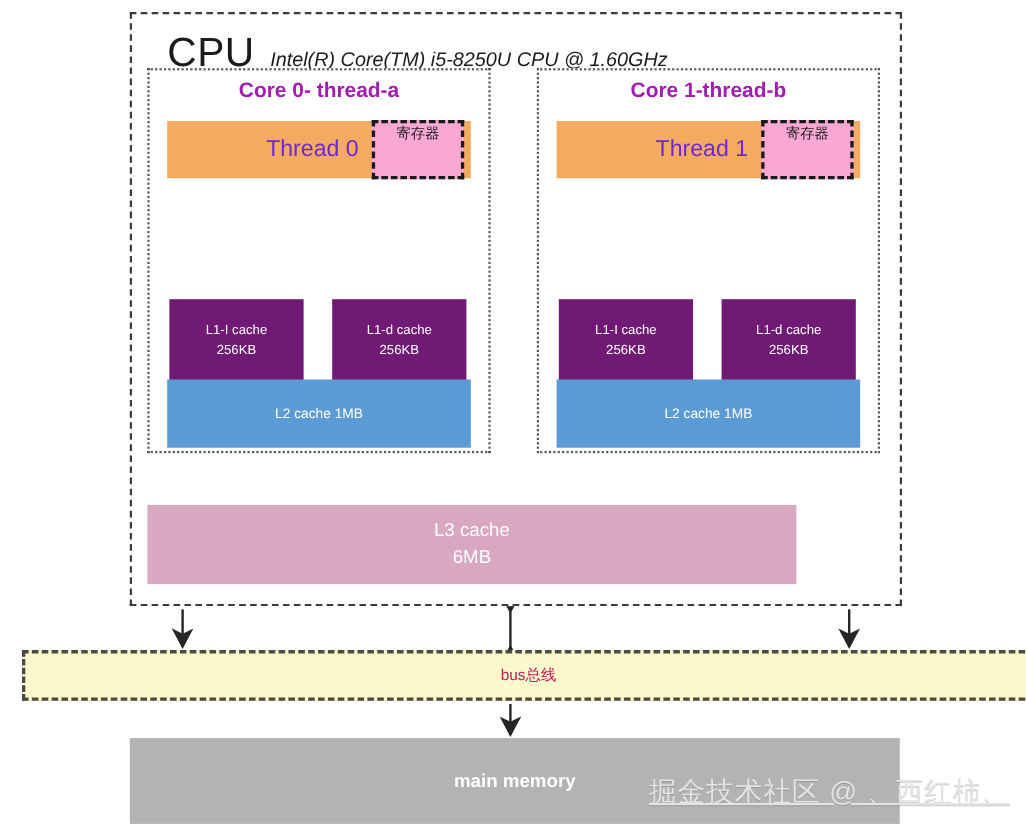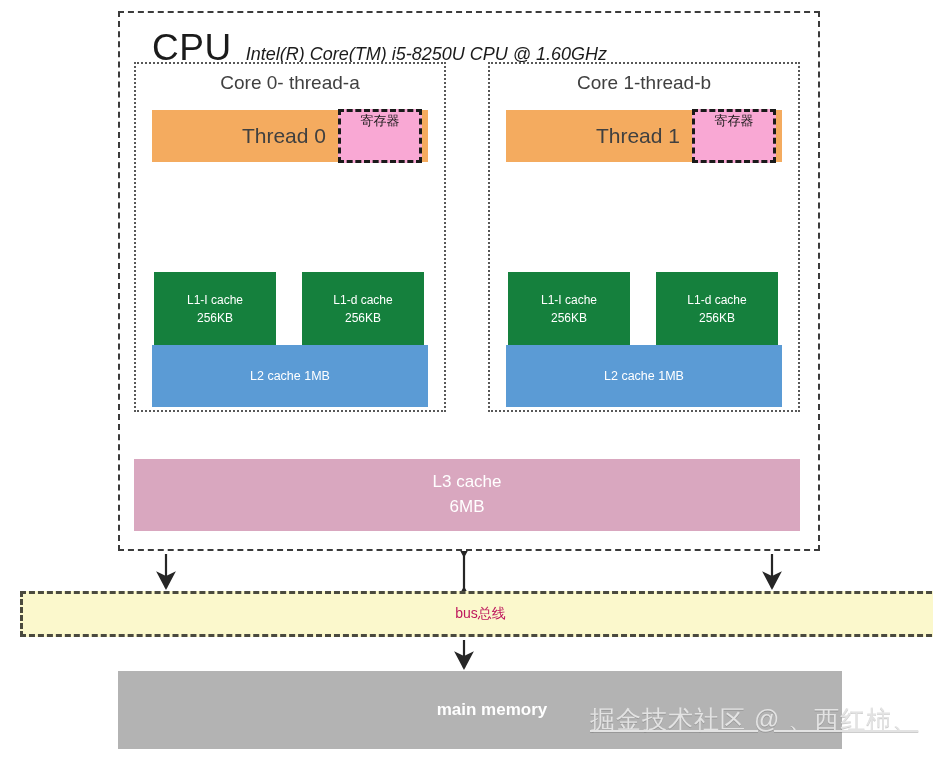--- a/index.html
+++ b/index.html
@@ -65,41 +65,41 @@
   .core-0 { left: 134px; width: 312px; }
   .core-1 { left: 488px; width: 312px; }
 
   .core-title {
     position: absolute;
     top: 8px;
     left: 0;
     width: 100%;
     text-align: center;
     font-size: 19px;
-    font-weight: normal;
-    color: #404040;
+    font-weight: bold;
+    color: #a21caf;
   }
 
   
   .thread-bar {
     position: absolute;
     top: 46px;
     left: 16px;
     right: 16px;
     height: 52px;
     background: #f4ab5f;
     display: flex;
     align-items: center;
     justify-content: flex-end;
     box-sizing: border-box;
     padding-right: 6px;
   }
   .thread-label {
     font-size: 21px;
-    color: #404040;
+    color: #6d28d9;
     margin-right: 12px;
     white-space: nowrap;
   }
   .register-box {
     width: 84px;
     height: 54px;
     background: #f9a8d4;
     border: 3px dashed #1a1a1a;
     box-sizing: border-box;
     display: flex;
@@ -109,21 +109,21 @@
     color: #1a1a1a;
     white-space: nowrap;
   }
 
   
   .l1-cache {
     position: absolute;
     top: 208px;
     width: 122px;
     height: 74px;
-    background: #15803d;
+    background: #701a75;
     color: #ffffff;
     display: flex;
     flex-direction: column;
     align-items: center;
     justify-content: center;
     font-size: 12px;
     line-height: 1.5;
     text-align: center;
   }
   .l1-left  { left: 18px; }
@@ -142,21 +142,21 @@
     align-items: center;
     justify-content: center;
     font-size: 12.5px;
   }
 
   
   .l3-cache {
     position: absolute;
     left: 134px;
     top: 459px;
-    width: 666px;
+    width: 590px;
     height: 72px;
     background: #d9a7bf;
     color: #ffffff;
     display: flex;
     flex-direction: column;
     align-items: center;
     justify-content: center;
     font-size: 17px;
     line-height: 1.45;
     text-align: center;
@@ -186,21 +186,20 @@
     top: 671px;
     width: 700px;
     height: 78px;
     background: #b3b3b3;
     color: #ffffff;
     display: flex;
     align-items: center;
     justify-content: center;
     font-size: 17px;
     font-weight: bold;
-    padding-left: 24px;
   }
 
   
   .watermark {
     position: absolute;
     left: 590px;
     top: 703px;
     font-size: 25px;
     color: #e3e3e3;
     white-space: nowrap;

